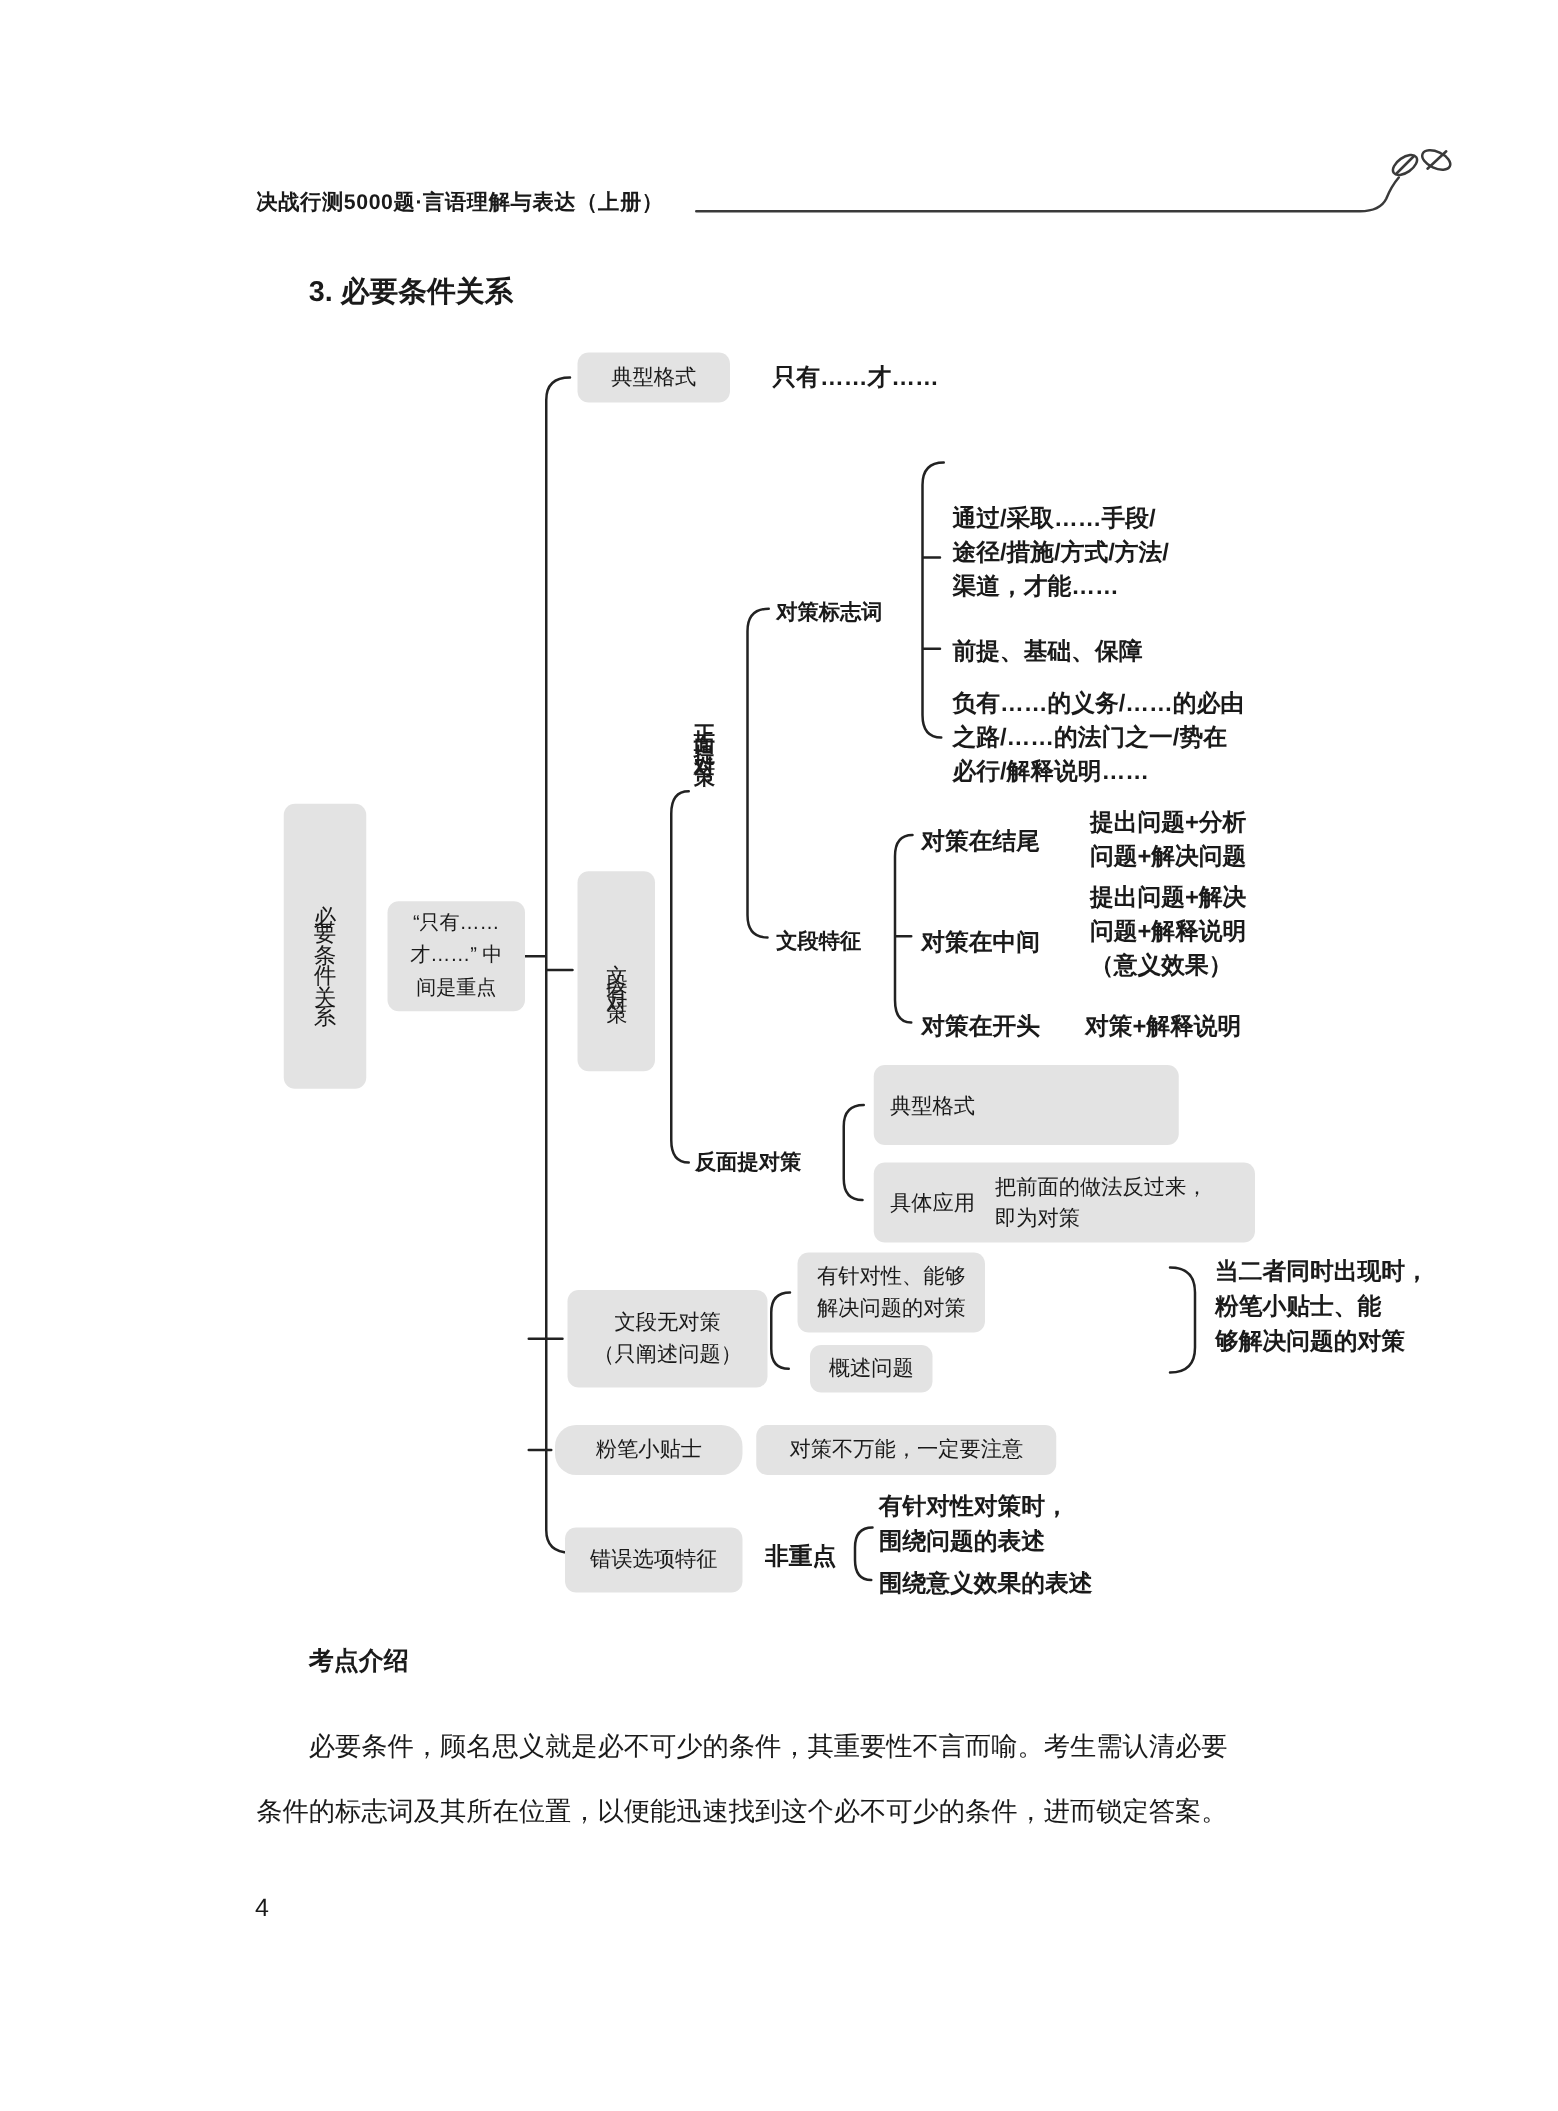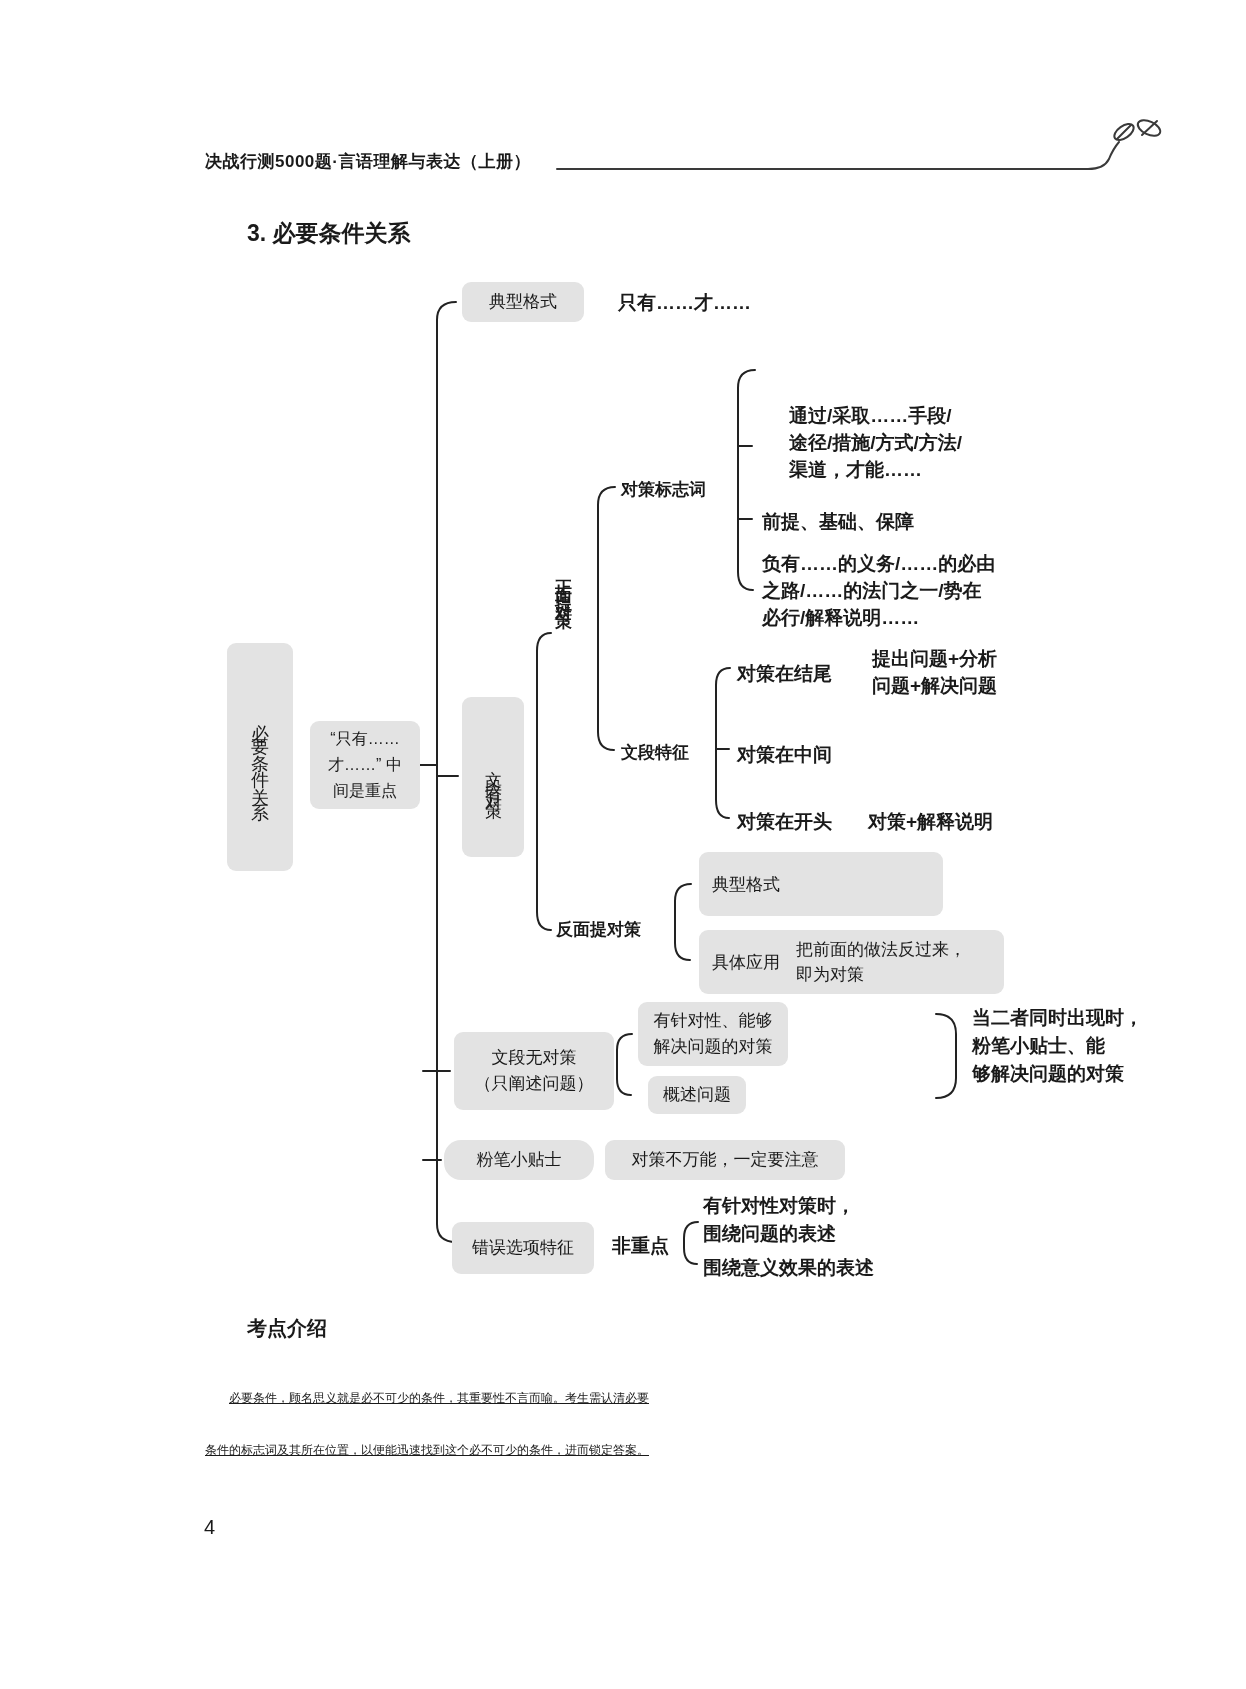--- a/index.html
+++ b/index.html
@@ -12,21 +12,21 @@
   .gbox{background:#e3e3e3;border-radius:9px;display:flex;align-items:center;justify-content:center;
         font-size:17px;line-height:26px;text-align:center;white-space:pre-line;}
   .vtext{writing-mode:vertical-rl;text-orientation:upright;}
   .hand{font-weight:700;font-size:19px;line-height:27px;white-space:pre-line;}
   .hand17{font-weight:700;font-size:17px;white-space:pre-line;}
   .pairbox{background:#e3e3e3;border-radius:9px;display:flex;align-items:center;gap:16px;
            padding:0 13px;font-size:17px;line-height:25px;white-space:pre-line;box-sizing:border-box;}
   .pairbox .lbl{flex:0 0 auto;}
   .pairbox .val{text-align:left;}
   .intro-h{font-size:20px;font-weight:700;}
-  .para{font-size:12px;line-height:52px;white-space:pre-line;text-indent:2em;text-align:justify;text-decoration:underline;}
+  .para{font-size:21px;line-height:52px;white-space:pre-line;text-indent:2em;text-align:justify;}
   .pageno{font-size:20px;}
 </style>
 </head>
 <body>
 
 <div id="page">
 
   <svg id="wires" viewBox="0 0 1246 1689">
 
     <g stroke="#3a3a3a" stroke-width="2" fill="none" stroke-linecap="round">
@@ -57,33 +57,36 @@
 才……” 中
 间是重点</div>
 
   <div class="abs gbox" style="left:462px;top:282px;width:122px;height:40px;">典型格式</div>
   <div class="abs hand" style="left:618px;top:289px;">只有……才……</div>
 
   <div class="abs gbox vtext" style="left:462px;top:697px;width:62px;height:160px;letter-spacing:8px;">文段有对策</div>
   <div class="abs hand17 vtext" style="left:552px;top:566px;height:140px;letter-spacing:8px;">正面提对策</div>
 
   <div class="abs hand17" style="left:621px;top:478px;">对策标志词</div>
-  <div class="abs hand" style="left:762px;top:402px;margin-left:27px;">通过/采取……手段/
+  <div class="abs hand" style="left:762px;top:402px;">通过/采取……手段/
 途径/措施/方式/方法/
 渠道，才能……</div>
   <div class="abs hand" style="left:762px;top:508px;">前提、基础、保障</div>
   <div class="abs hand" style="left:762px;top:550px;">负有……的义务/……的必由
 之路/……的法门之一/势在
 必行/解释说明……</div>
 
   <div class="abs hand17" style="left:621px;top:741px;">文段特征</div>
   <div class="abs hand" style="left:737px;top:660px;">对策在结尾</div>
   <div class="abs hand" style="left:872px;top:645px;">提出问题+分析
 问题+解决问题</div>
   <div class="abs hand" style="left:737px;top:741px;">对策在中间</div>
+  <div class="abs hand" style="left:872px;top:705px;">提出问题+解决
+问题+解释说明
+（意义效果）</div>
   <div class="abs hand" style="left:737px;top:808px;">对策在开头</div>
   <div class="abs hand" style="left:868px;top:808px;">对策+解释说明</div>
 
   <div class="abs hand17" style="left:556px;top:918px;">反面提对策</div>
   <div class="abs pairbox" style="left:699px;top:852px;width:244px;height:64px;">
     <span class="lbl">典型格式</span>
   </div>
   <div class="abs pairbox" style="left:699px;top:930px;width:305px;height:64px;">
     <span class="lbl">具体应用</span>
     <span class="val">把前面的做法反过来，

